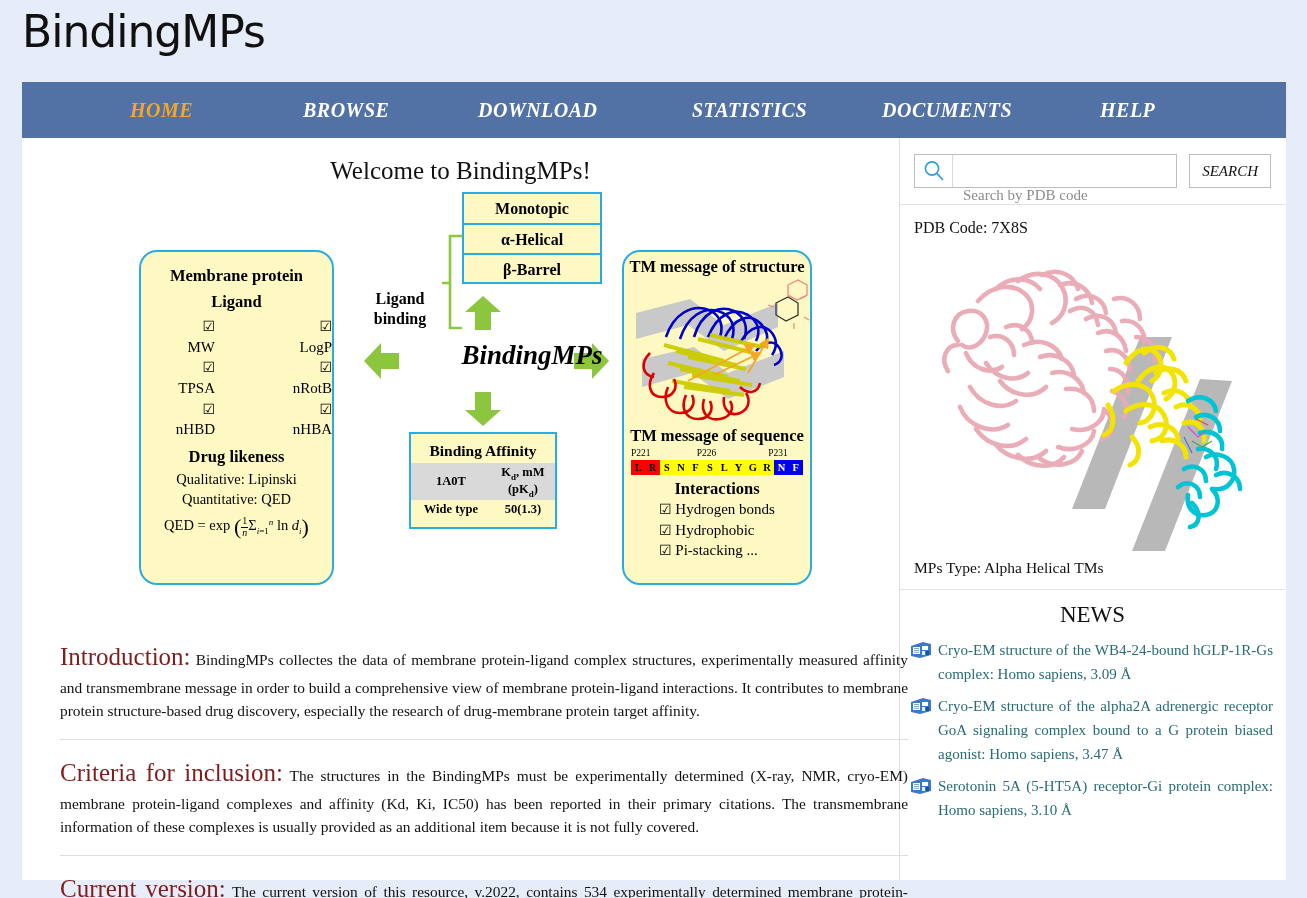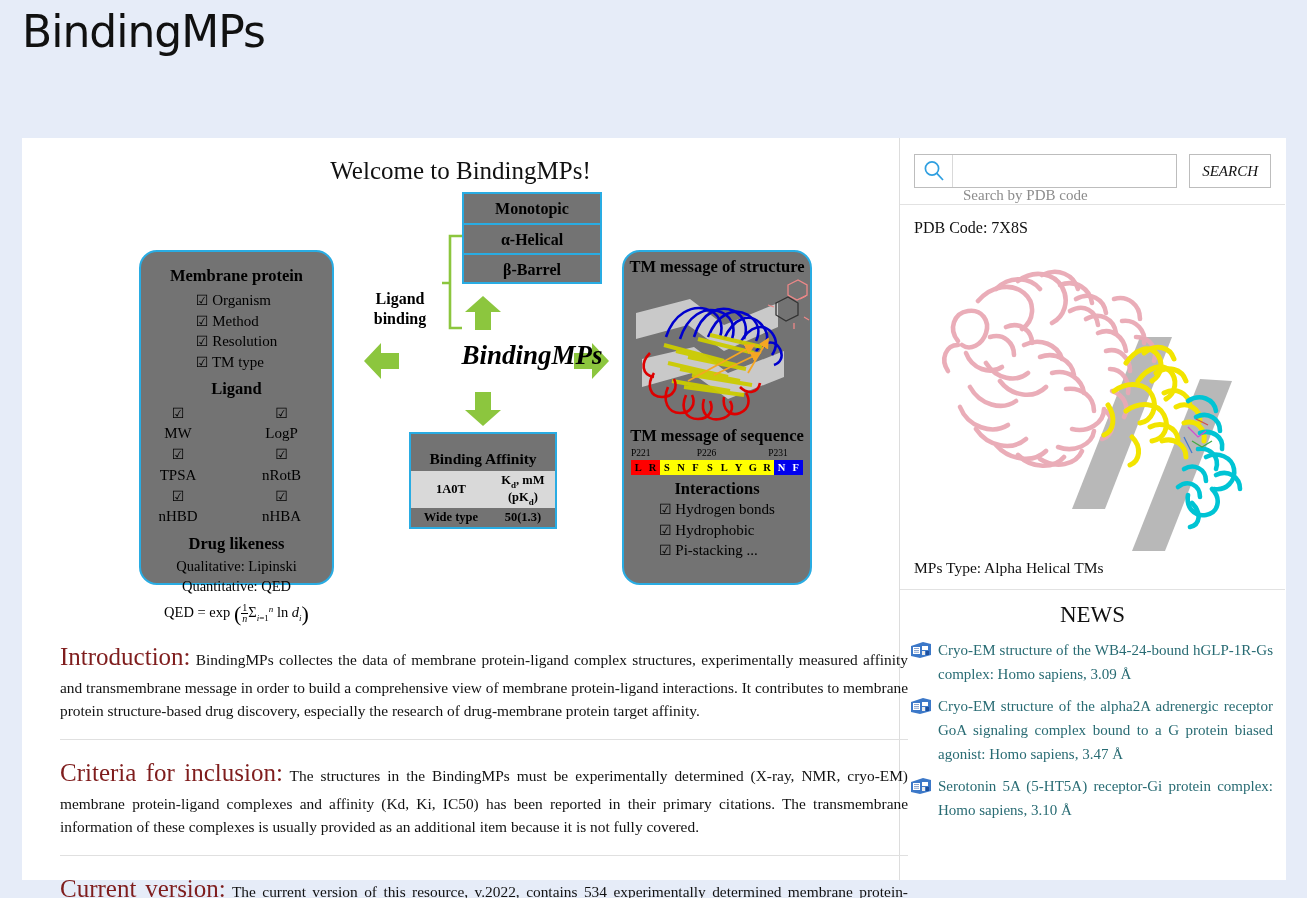--- a/index.html
+++ b/index.html
@@ -81,21 +81,21 @@
   
   #diagram {
     position: relative;
     width: 878px;
     height: 355px;
   }
   .rbox {
     position: absolute;
     border: 2.5px solid #29ace3;
     border-radius: 18px;
-    background: #737373;
+    background: #fef9c3;
   }
   
   #box-left {
     left: 117px; top: 65px;
     width: 195px; height: 335px;
     text-align: center;
     padding-top: 10px;
   }
   .bx-h {
     font-weight: bold;
@@ -107,21 +107,21 @@
     display: inline-block;
     text-align: left;
     font-size: 15px;
     line-height: 1.38;
     color: #000;
   }
   .chk-list div { white-space: nowrap; }
   .chk { font-size: 14px; }
   .two-col {
     display: inline-block;
-    text-align: center;
+    text-align: right;
     font-size: 15px;
     line-height: 1.38;
   }
   .two-col .row { display: flex; gap: 16px; }
   .two-col .row span { display: inline-block; }
   .two-col .row span:first-child { width: 74px; }
   .small-line { font-size: 14.5px; margin-top: 3px; }
   .qed-line { font-size: 14.5px; margin-top: 6px; white-space: nowrap; }
   .frac { display: inline-block; vertical-align: middle; text-align: center; font-size: 10px; line-height: 1.05; }
   .frac .num { display:block; border-bottom: 1px solid #000; padding: 0 1px; }
@@ -176,21 +176,21 @@
     left: 387px; top: 247px;
     width: 148px; height: 97px;
     border-radius: 0;
     border: 2px solid #29ace3;
     overflow: hidden;
   }
   #box-affinity .aff-title {
     text-align: center;
     font-weight: bold;
     font-size: 15.5px;
-    padding: 16px 0 3px 0;
+    padding: 8px 0 3px 0;
   }
   #box-affinity table { width: 100%; border-collapse: collapse; font-size: 12.5px; }
   #box-affinity td { text-align: center; font-weight: bold; padding: 2px 1px; }
   #box-affinity tr.shaded td { background: #d9d9d9; }
   
   #box-right {
     left: 600px; top: 65px;
     width: 190px; height: 335px;
     padding: 6px 4px 0 4px;
     overflow: hidden;
@@ -304,37 +304,39 @@
   .news-icon { flex: 0 0 auto; margin-right: 6px; margin-top: 2px; }
   .news-text { flex: 1 1 auto; cursor: pointer; }
 </style>
 </head>
 <body>
 
 <div id="page">
 
   <div id="site-title">BindingMPs</div>
 
+  <nav id="navbar">
+      <div class="nav-item active" style="position: absolute; left: 108px;">HOME</div>
+      <div class="nav-item" style="position: absolute; left: 281px;">BROWSE</div>
+      <div class="nav-item" style="position: absolute; left: 456px;">DOWNLOAD</div>
+      <div class="nav-item" style="position: absolute; left: 670px;">STATISTICS</div>
+      <div class="nav-item" style="position: absolute; left: 860px;">DOCUMENTS</div>
+      <div class="nav-item" style="position: absolute; left: 1078px;">HELP</div>
+    </nav>
 
   <div id="content">
 
     <div id="left-col">
 
       <div id="welcome">Welcome to BindingMPs!</div>
 
       <div id="diagram">
 
         <div class="rbox" id="box-left">
           <div class="bx-h">Membrane protein</div>
-          <div class="chk-list">
-            <div><span class="chk">☑</span> <span>Organism</span></div>
-            <div><span class="chk">☑</span> <span>Method</span></div>
-            <div><span class="chk">☑</span> <span>Resolution</span></div>
-            <div><span class="chk">☑</span> <span>TM type</span></div>
-          </div>
 
           <div class="bx-h" style="margin-top:6px">Ligand</div>
           <div class="two-col">
             <div class="row">
               <span><span class="chk">☑</span> <span>MW</span></span>
               <span><span class="chk">☑</span> <span>LogP</span></span>
             </div>
             <div class="row">
               <span><span class="chk">☑</span> <span>TPSA</span></span>
               <span><span class="chk">☑</span> <span>nRotB</span></span>

